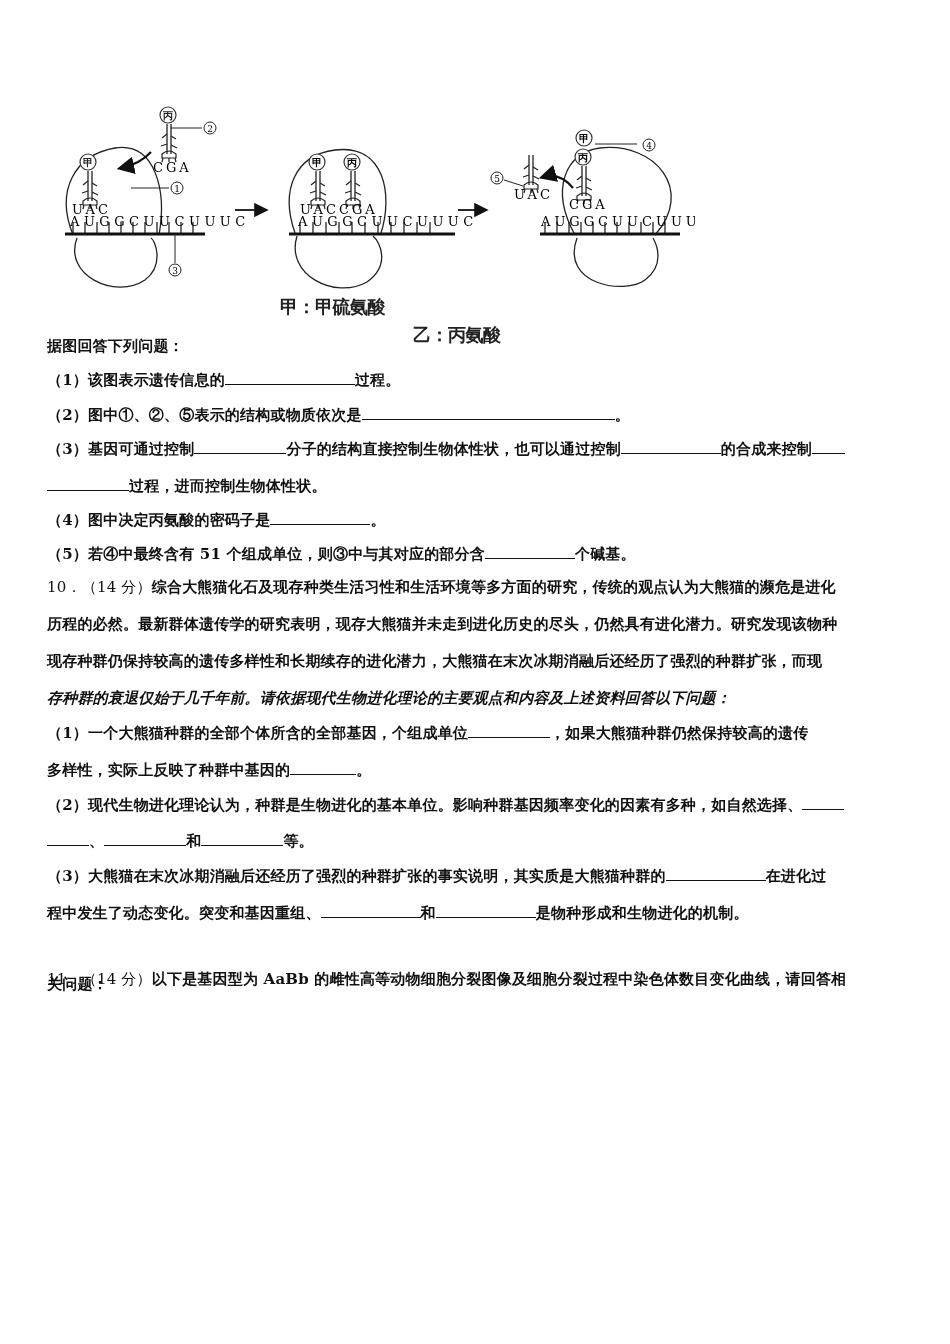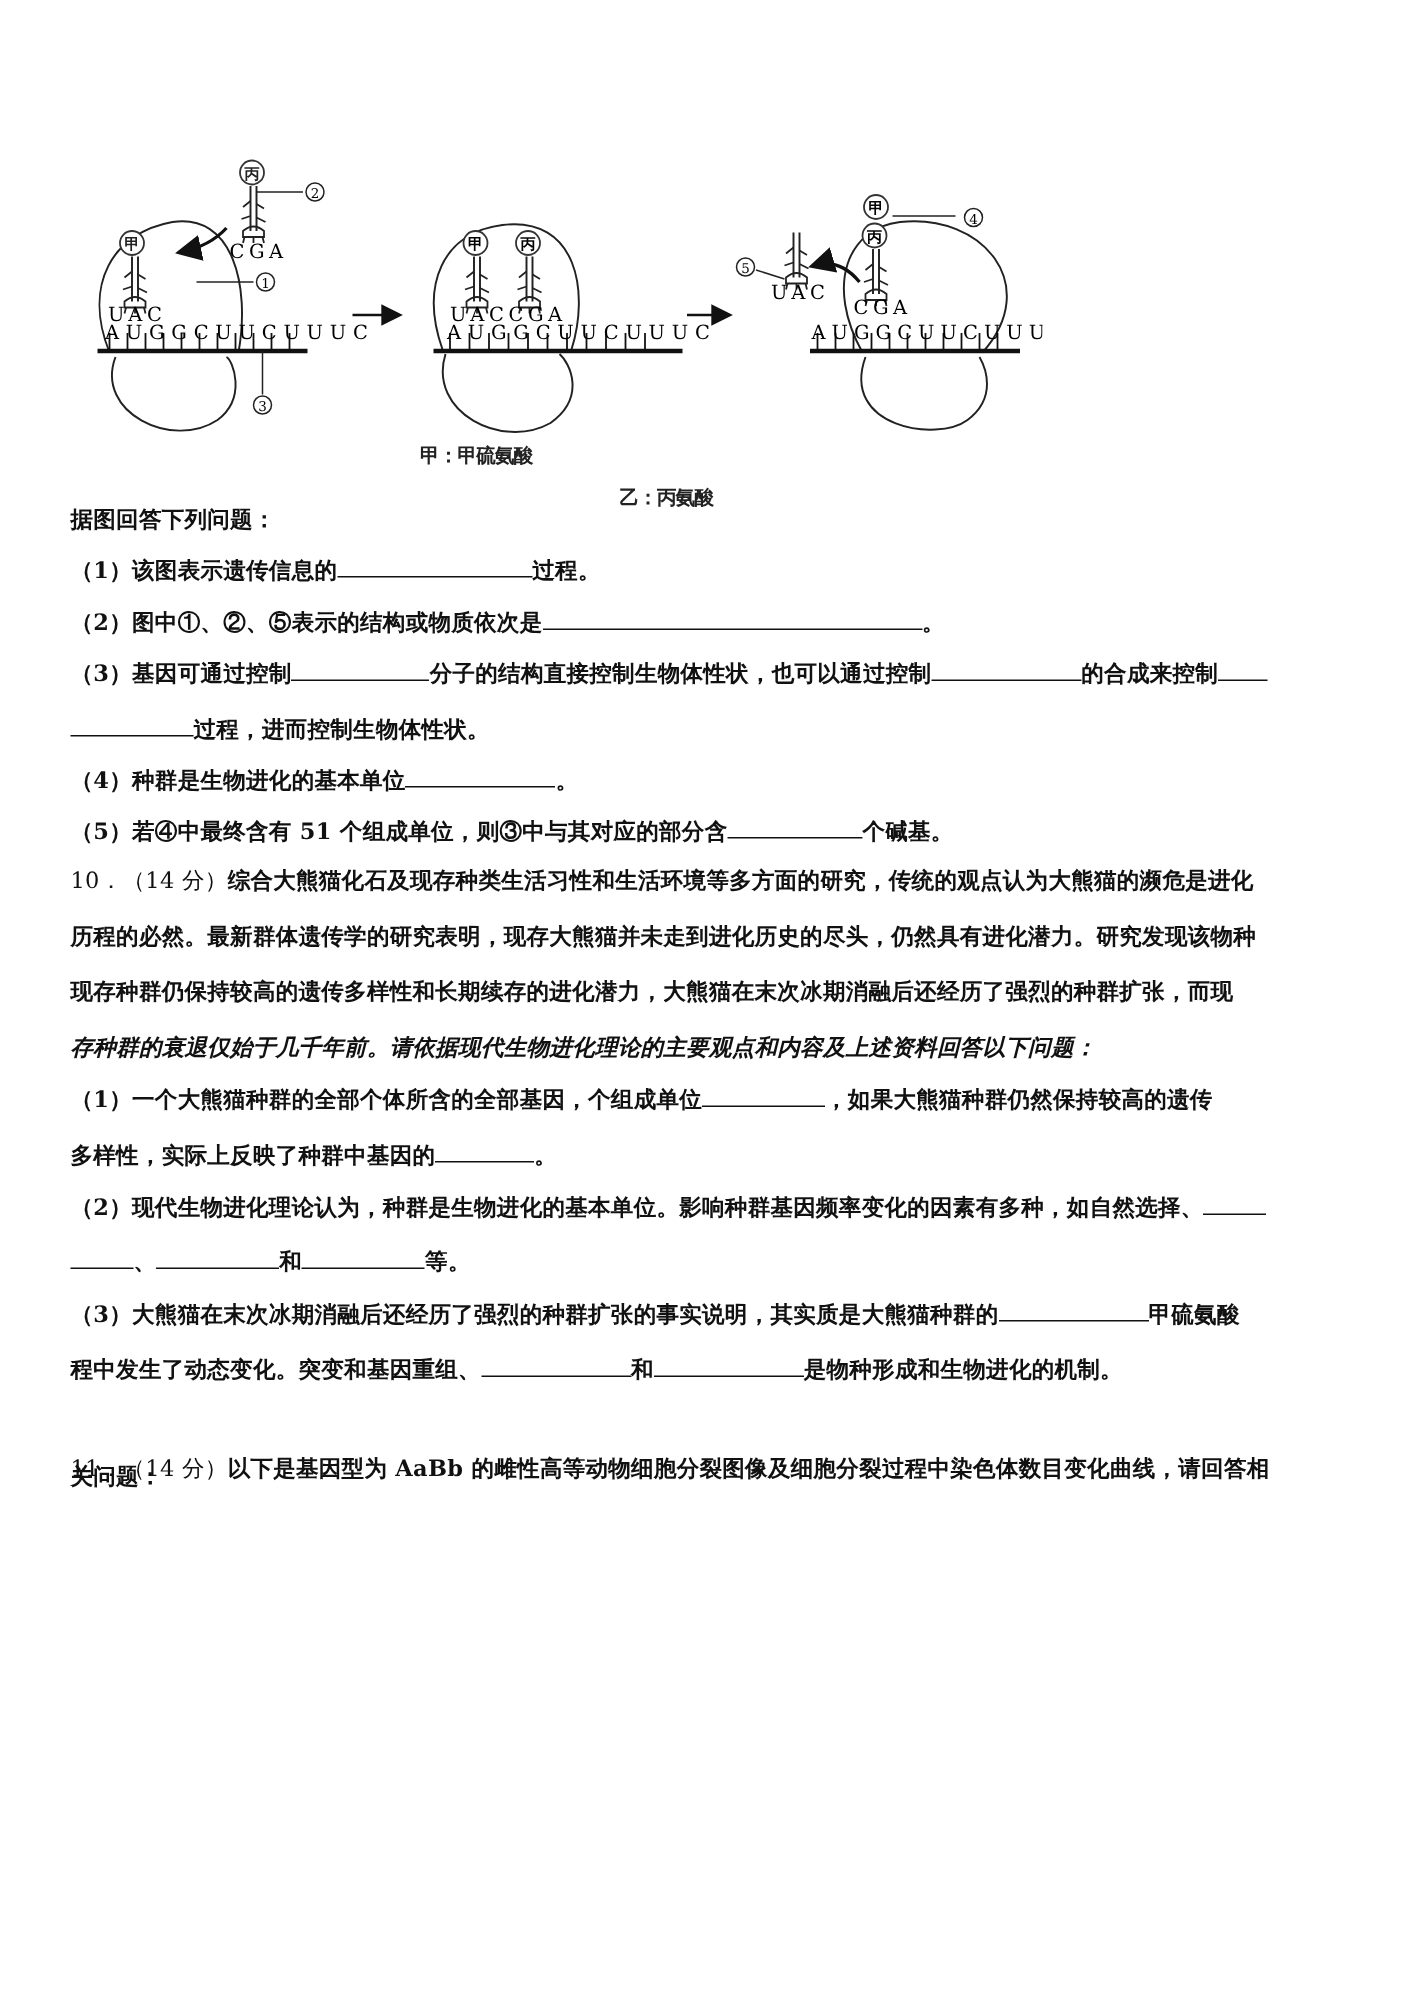--- a/index.html
+++ b/index.html
@@ -1,21 +1,21 @@
 <!DOCTYPE html>
 <html><head>
 <meta charset="utf-8">
 <style>
   html, body { margin:0; padding:0; background:#ffffff; }
   body { width:950px; height:1344px; position:relative; overflow:hidden;
          font-family: "DejaVu Serif", "Liberation Serif", serif; color:#111; }
   .figure { position:absolute; left:55px; top:100px; width:640px; height:220px; }
   .figure svg { position:absolute; left:0; top:0; }
   .legend { position:absolute; top:295px; font-family:"DejaVu Sans","Liberation Sans",sans-serif;
-            font-size:13px; font-weight:bold; color:#222; letter-spacing:-0.5px; }
+            font-size:18px; font-weight:bold; color:#222; letter-spacing:-0.5px; }
   .line { position:absolute; left:47px; font-size:15px; white-space:nowrap; letter-spacing:0.2px; }
   .b { font-weight:bold; }
   .blank { display:inline-block; border-bottom:1.2px solid #111; height:14px; vertical-align:baseline; }
   .qnum { font-weight:normal; }
   .pts { font-weight:normal; }
 </style>
 </head>
 <body>
 
 <div class="figure">
@@ -158,21 +158,21 @@
 </div>
 
 <div class="line b" style="top:439px;">
   <span>（3）</span><span>基因可通过控制</span><span class="blank" style="width:92px;"></span><span>分子的结构直接控制生物体性状，也可以通过控制</span><span class="blank" style="width:100px;"></span><span>的合成来控制</span><span class="blank" style="width:33px;"></span>
 </div>
 <div class="line b" style="top:476px;">
   <span class="blank" style="width:82px;"></span><span>过程，进而控制生物体性状。</span>
 </div>
 
 <div class="line b" style="top:510px;">
-  <span>（4）</span><span>种群是生物进化的基本单位</span><span class="blank" style="width:100px;"></span><span>。</span>
+  <span>（4）</span><span>图中决定丙氨酸的密码子是</span><span class="blank" style="width:100px;"></span><span>。</span>
 </div>
 
 <div class="line b" style="top:544px;">
   <span>（5）</span><span>若④中最终含有 51 个组成单位，则③中与其对应的部分含</span><span class="blank" style="width:90px;"></span><span>个碱基。</span>
 </div>
 
 <div class="line b" style="top:578px;">
   <span class="qnum">10．</span><span class="pts">（14 分）</span><span>综合大熊猫化石及现存种类生活习性和生活环境等多方面的研究，传统的观点认为大熊猫的濒危是进化</span>
 </div>
 <div class="line b" style="top:615px;">历程的必然。最新群体遗传学的研究表明，现存大熊猫并未走到进化历史的尽头，仍然具有进化潜力。研究发现该物种</div>
@@ -187,21 +187,21 @@
 </div>
 
 <div class="line b" style="top:795px;">
   <span>（2）</span><span>现代生物进化理论认为，种群是生物进化的基本单位。影响种群基因频率变化的因素有多种，如自然选择、</span><span class="blank" style="width:42px;"></span>
 </div>
 <div class="line b" style="top:831px;">
   <span class="blank" style="width:42px;"></span><span>、</span><span class="blank" style="width:82px;"></span><span>和</span><span class="blank" style="width:82px;"></span><span>等。</span>
 </div>
 
 <div class="line b" style="top:866px;">
-  <span>（3）</span><span>大熊猫在末次冰期消融后还经历了强烈的种群扩张的事实说明，其实质是大熊猫种群的</span><span class="blank" style="width:100px;"></span><span>甲硫氨酸</span>
+  <span>（3）</span><span>大熊猫在末次冰期消融后还经历了强烈的种群扩张的事实说明，其实质是大熊猫种群的</span><span class="blank" style="width:100px;"></span><span>在进化过</span>
 </div>
 <div class="line b" style="top:903px;">
   <span>程中发生了动态变化。突变和基因重组、</span><span class="blank" style="width:100px;"></span><span>和</span><span class="blank" style="width:100px;"></span><span>是物种形成和生物进化的机制。</span>
 </div>
 
 <div class="line b" style="top:970px;">
   <span class="qnum">11．</span><span class="pts">（14 分）</span><span>以下是基因型为 AaBb 的雌性高等动物细胞分裂图像及细胞分裂过程中染色体数目变化曲线，请回答相</span>
 </div>
 <div class="line b" style="top:975px;">关问题：</div>
 

